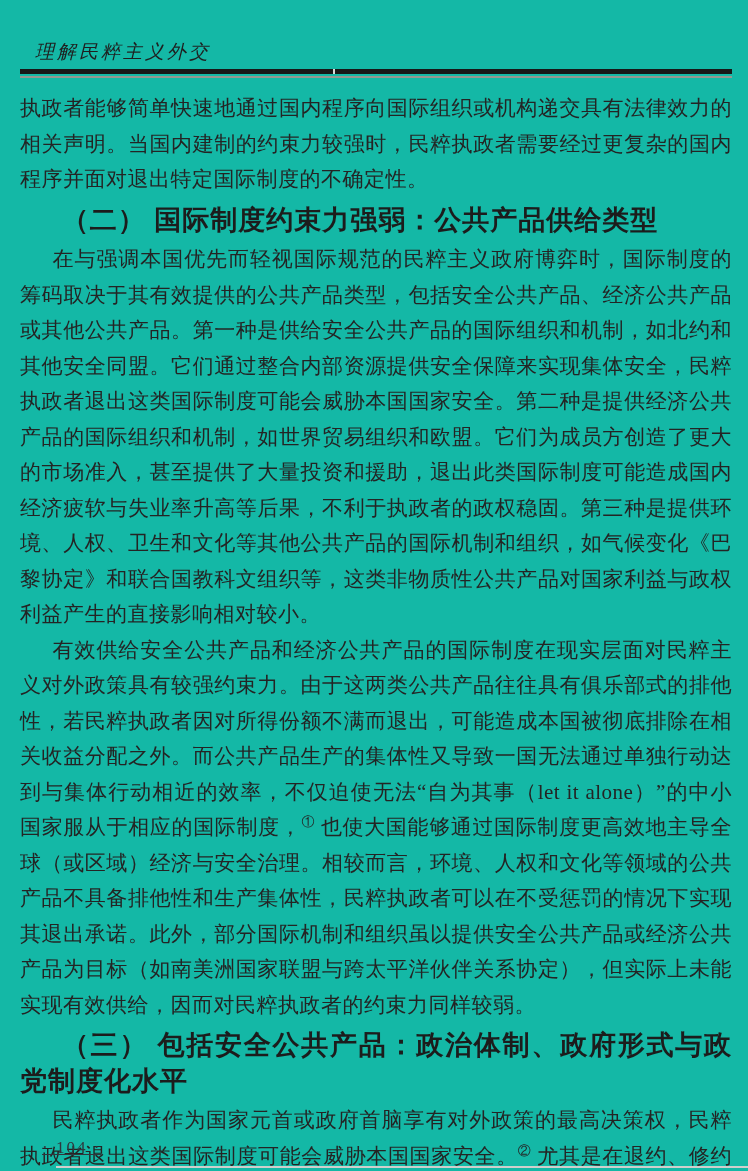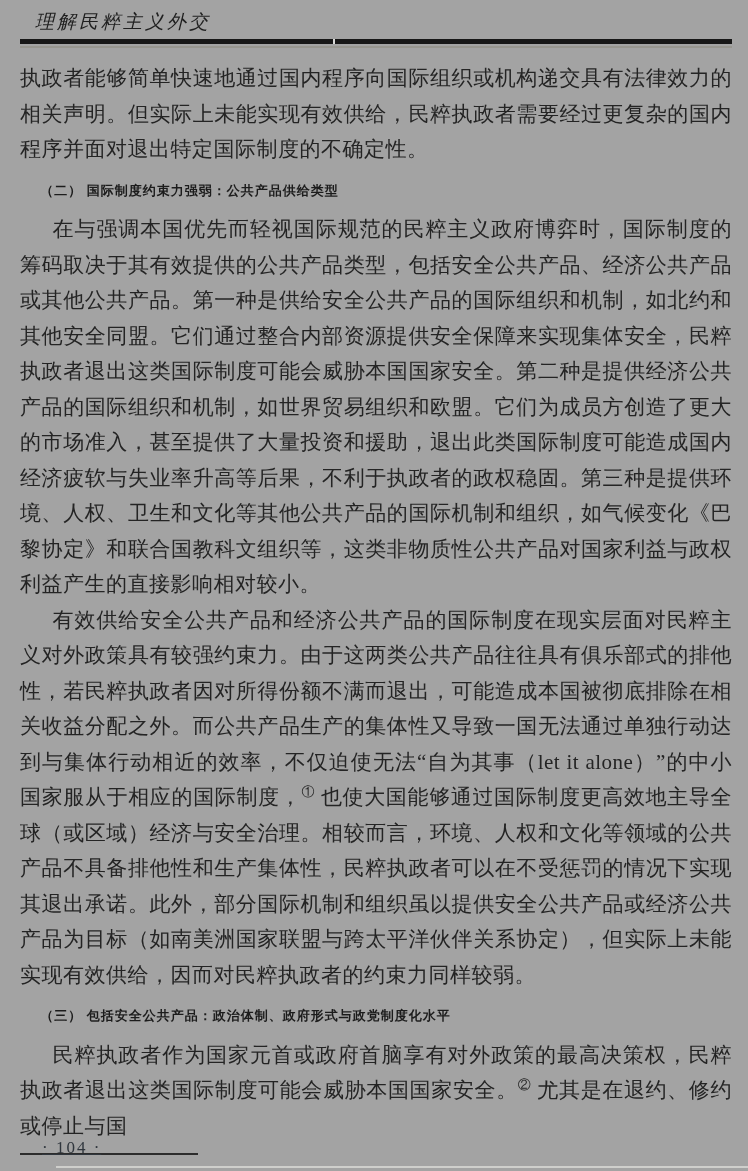--- a/index.html
+++ b/index.html
@@ -4,23 +4,23 @@
 <style>
   html, body { margin: 0; padding: 0; }
   body { background: #e9e9e7; }
 
   .page {
     position: relative;
     width: 748px;
     height: 1171px;
     box-sizing: border-box;
     margin: 0 auto;
-    background: #a3a3a3;
+    background: #14b8a6;
     color: #242424;
-    padding: 10px 16px 0 20px;
+    padding: 40px 16px 0 20px;
     font-family: "Liberation Serif", "DejaVu Serif", serif;
     overflow: hidden;
   }
 
   
   .running-head {
     font-size: 19px;
     font-style: italic;
     letter-spacing: 3px;
     padding-left: 15px;
@@ -42,21 +42,21 @@
     line-height: 35.5px;
     text-align: justify;
     letter-spacing: 0.5px;
   }
   .body-text p { margin: 0; }
   p.indent { text-indent: 1.55em; }
   p.continuation { text-indent: 0; }
 
   h3.sec {
     font-family: "Liberation Sans", "DejaVu Sans", sans-serif;
-    font-size: 13px;
+    font-size: 27px;
     font-weight: 700;
     margin: 5px 0 4px 0;
     text-indent: 1.55em;
     letter-spacing: 1px;
     color: #1c1c1c;
   }
 
   sup.fnref {
     font-size: 13px;
     line-height: 0;
@@ -100,21 +100,21 @@
     <div class="head-rule">
       <div class="rule-thick">
         <div class="rule-notch"></div>
       </div>
       <div class="rule-thin"></div>
     </div>
   </header>
 
   <main class="body-text">
 
-    <p class="continuation">执政者能够简单快速地通过国内程序向国际组织或机构递交具有法律效力的相关声明。但实际上未能实现有效供给，民粹执政者需要经过更复杂的国内程序并面对退出特定国际制度的不确定性。</p>
+    <p class="continuation">执政者能够简单快速地通过国内程序向国际组织或机构递交具有法律效力的相关声明。当国内建制的约束力较强时，民粹执政者需要经过更复杂的国内程序并面对退出特定国际制度的不确定性。</p>
 
     <h3 class="sec">（二） 国际制度约束力强弱：公共产品供给类型</h3>
 
     <p class="indent">在与强调本国优先而轻视国际规范的民粹主义政府博弈时，国际制度的筹码取决于其有效提供的公共产品类型，包括安全公共产品、经济公共产品或其他公共产品。第一种是供给安全公共产品的国际组织和机制，如北约和其他安全同盟。它们通过整合内部资源提供安全保障来实现集体安全，民粹执政者退出这类国际制度可能会威胁本国国家安全。第二种是提供经济公共产品的国际组织和机制，如世界贸易组织和欧盟。它们为成员方创造了更大的市场准入，甚至提供了大量投资和援助，退出此类国际制度可能造成国内经济疲软与失业率升高等后果，不利于执政者的政权稳固。第三种是提供环境、人权、卫生和文化等其他公共产品的国际机制和组织，如气候变化《巴黎协定》和联合国教科文组织等，这类非物质性公共产品对国家利益与政权利益产生的直接影响相对较小。</p>
 
     <p class="indent"><span>有效供给安全公共产品和经济公共产品的国际制度在现实层面对民粹主义对外政策具有较强约束力。由于这两类公共产品往往具有俱乐部式的排他性，若民粹执政者因对所得份额不满而退出，可能造成本国被彻底排除在相关收益分配之外。而公共产品生产的集体性又导致一国无法通过单独行动达到与集体行动相近的效率，不仅迫使无法“自为其事（let it alone）”的中小国家服从于相应的国际制度，</span><sup class="fnref">①</sup><span> 也使大国能够通过国际制度更高效地主导全球（或区域）经济与安全治理。相较而言，环境、人权和文化等领域的公共产品不具备排他性和生产集体性，民粹执政者可以在不受惩罚的情况下实现其退出承诺。此外，部分国际机制和组织虽以提供安全公共产品或经济公共产品为目标（如南美洲国家联盟与跨太平洋伙伴关系协定），但实际上未能实现有效供给，因而对民粹执政者的约束力同样较弱。</span></p>
 
     <h3 class="sec">（三） 包括安全公共产品：政治体制、政府形式与政党制度化水平</h3>
 
     <p class="indent"><span>民粹执政者作为国家元首或政府首脑享有对外政策的最高决策权，民粹执政者退出这类国际制度可能会威胁本国国家安全。</span><sup class="fnref">②</sup><span> 尤其是在退约、修约或停止与国</span></p>

